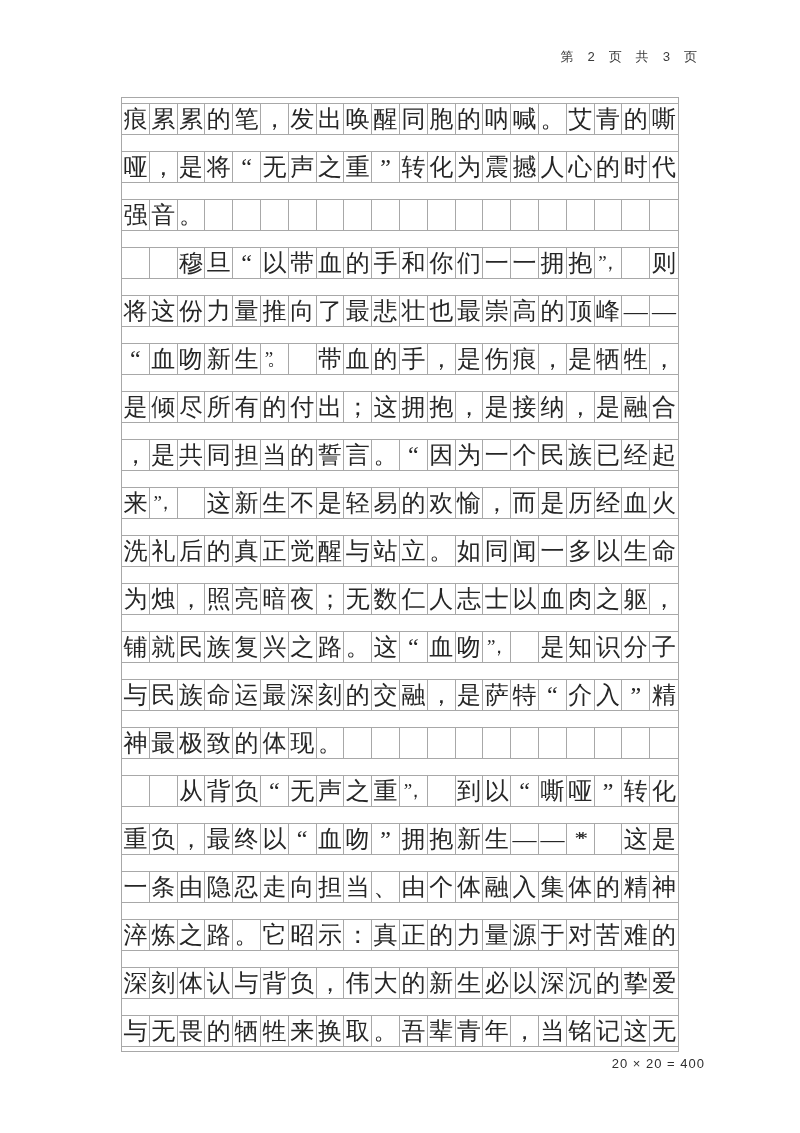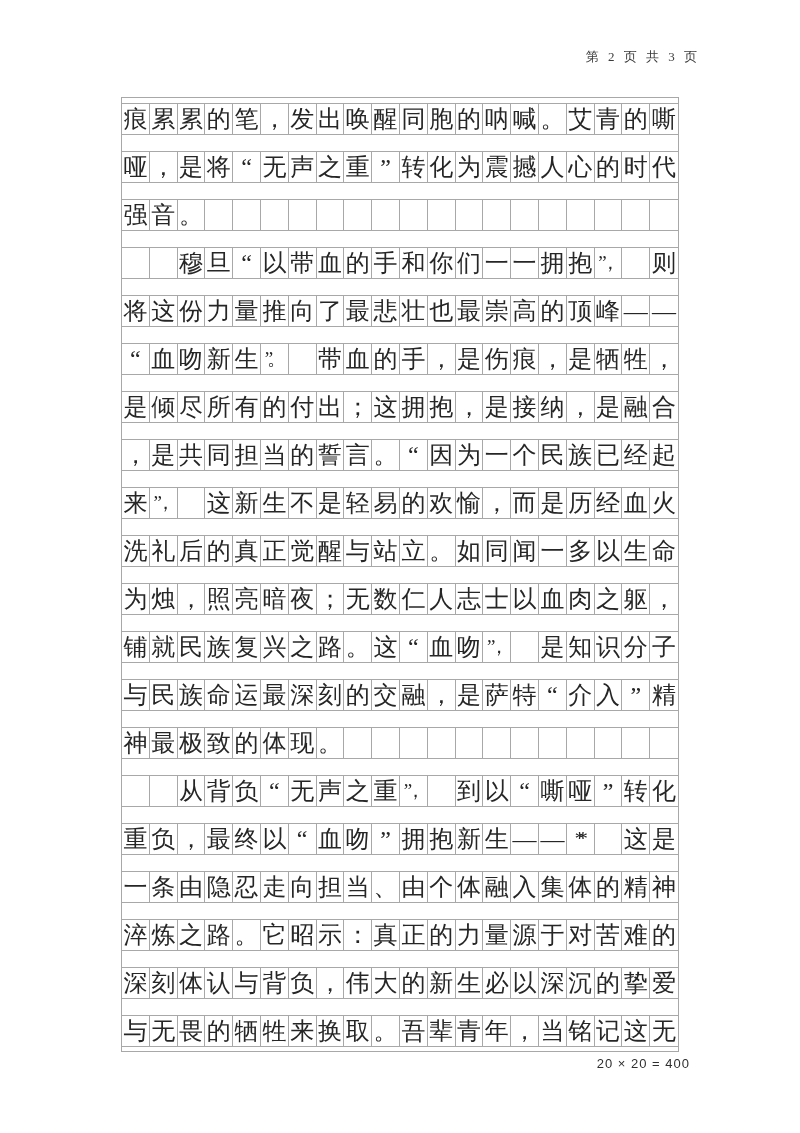--- a/index.html
+++ b/index.html
@@ -9,21 +9,21 @@
     font-family: "Liberation Serif", "DejaVu Serif", serif;
     position: relative;
     overflow: hidden;
   }
   .page-header {
     position: absolute;
     top: 48px; right: 100px;
     font-size: 13px;
     color: #3b3b3b;
     letter-spacing: 3px;
-    font-family: Liberation Serif, serif;
+    font-family: Liberation Mono, monospace;
     margin-left: 40px;
   }
   .composition-grid {
     position: absolute;
     left: 121px; top: 97px;
     width: 558px;
     border: 1px solid #a8a8a8;
     padding: 5px 0 4px 0;
     background: #ffffff;
   }
@@ -47,21 +47,21 @@
   }
   .cell:last-child { border-right: none; }
   .cell .squeeze {
     font-size: 19px;
     letter-spacing: -6px;
     margin-left: -4px;
     white-space: nowrap;
   }
   .page-footer {
     position: absolute;
-    top: 1056px; right: 110px;
+    top: 1056px; right: 95px;
     font-size: 13px;
     color: #2f2f2f;
     letter-spacing: 1px;
     font-family: "Liberation Sans", "DejaVu Sans", sans-serif;
   }
 </style>
 </head>
 <body>
 
 <div class="page-header">第 2 页 共 3 页</div>

